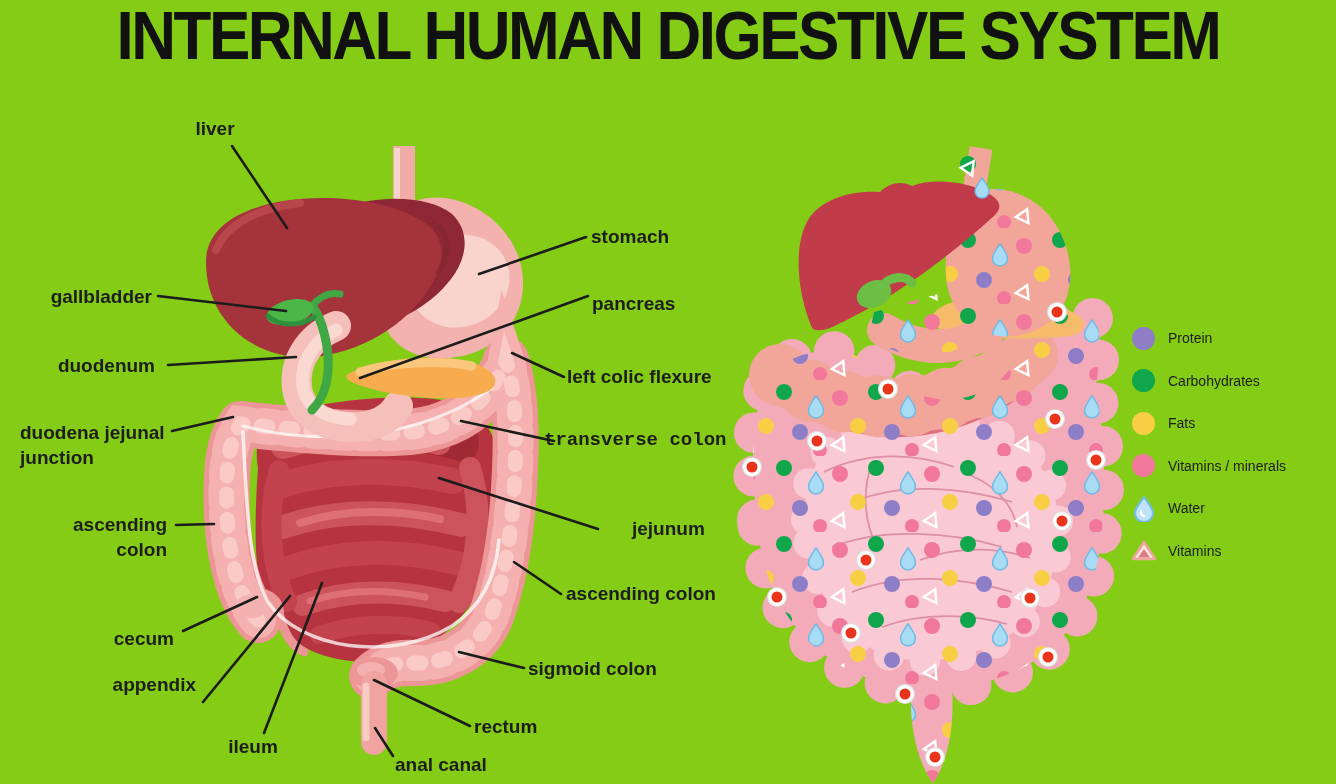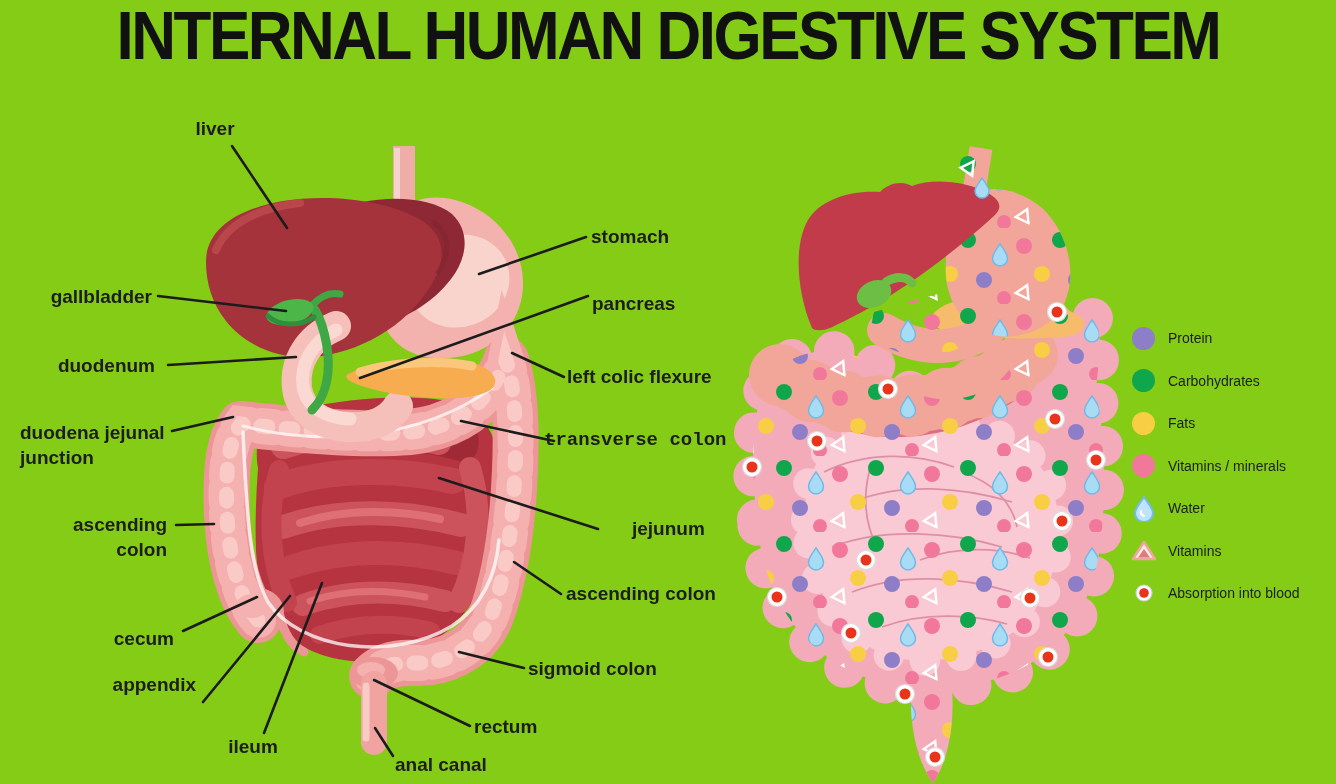--- a/index.html
+++ b/index.html
@@ -271,24 +271,15 @@
     </div>
     <div class="legend-row">
       <span class="legend-icon">
         <svg width="26" height="23" viewBox="0 0 26 23">
           <polygon points="13,3 24,20 2,20" fill="#FBEAE3" stroke-width="2.6" stroke-linejoin="round" stroke="#EFA79D"></polygon>
           <polygon points="13,10 19,18.5 7,18.5" fill="#D4696E" opacity="0.85"></polygon>
         </svg>
       </span>
       <span class="legend-label">Vitamins</span>
     </div>
-    <div class="legend-row">
-      <span class="legend-icon">
-        <svg width="20" height="20" viewBox="0 0 20 20">
-          <circle cx="10" cy="10" r="8" fill="#ffffff" stroke="#cfcfcf" stroke-width="1.2"></circle>
-          <circle cx="10" cy="10" r="4.8" fill="#E8341B"></circle>
-        </svg>
-      </span>
-      <span class="legend-label">Absorption into blood</span>
-    </div>
   </div>
 
 </div>
 
 </body></html>

